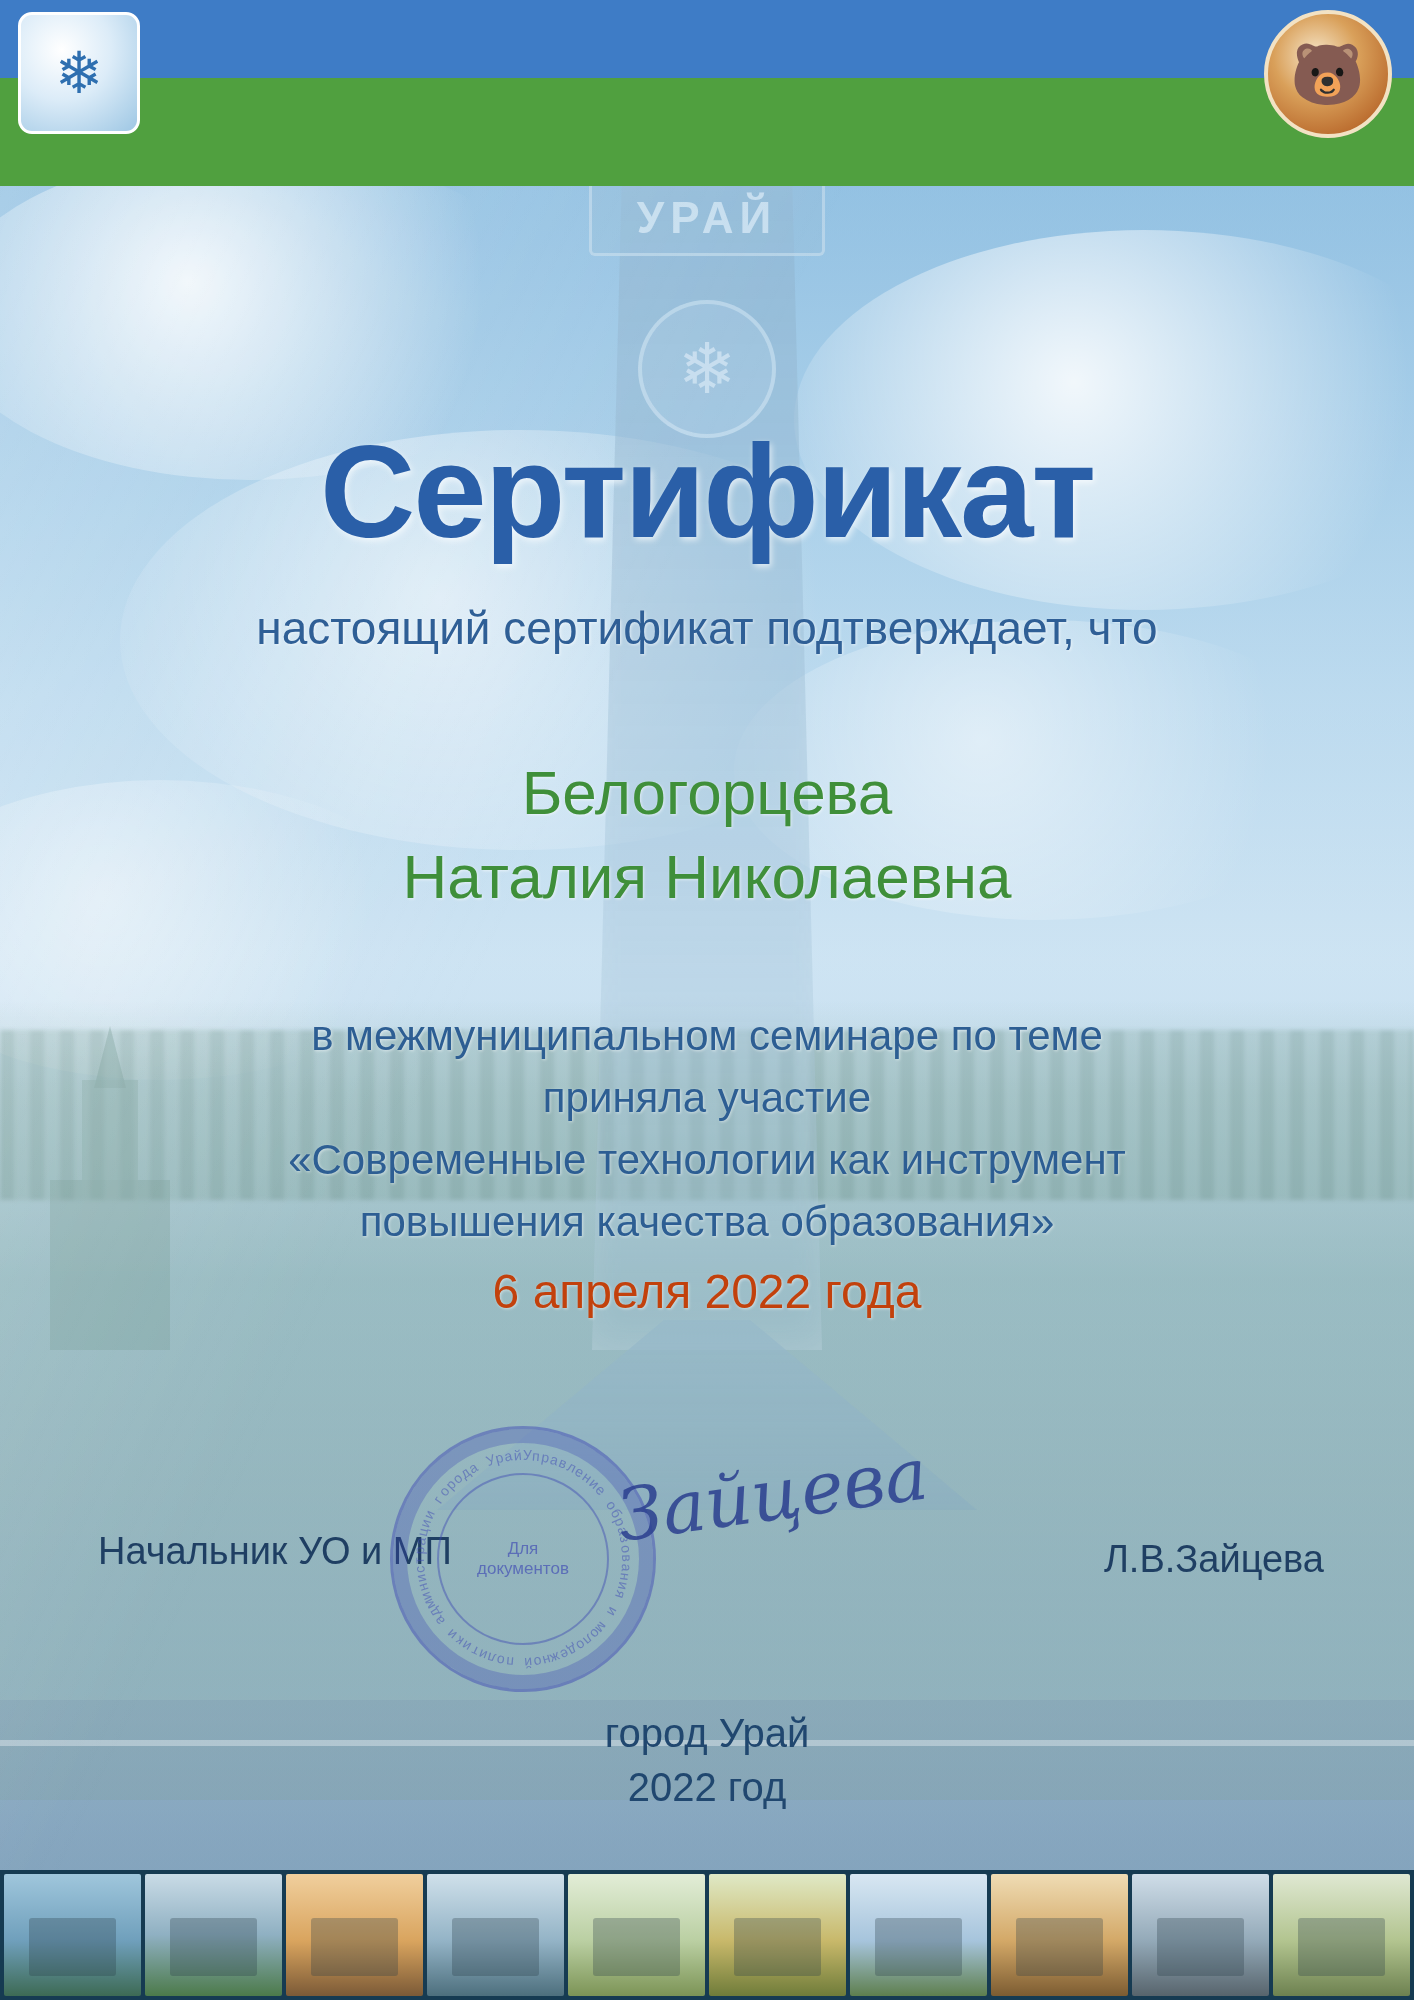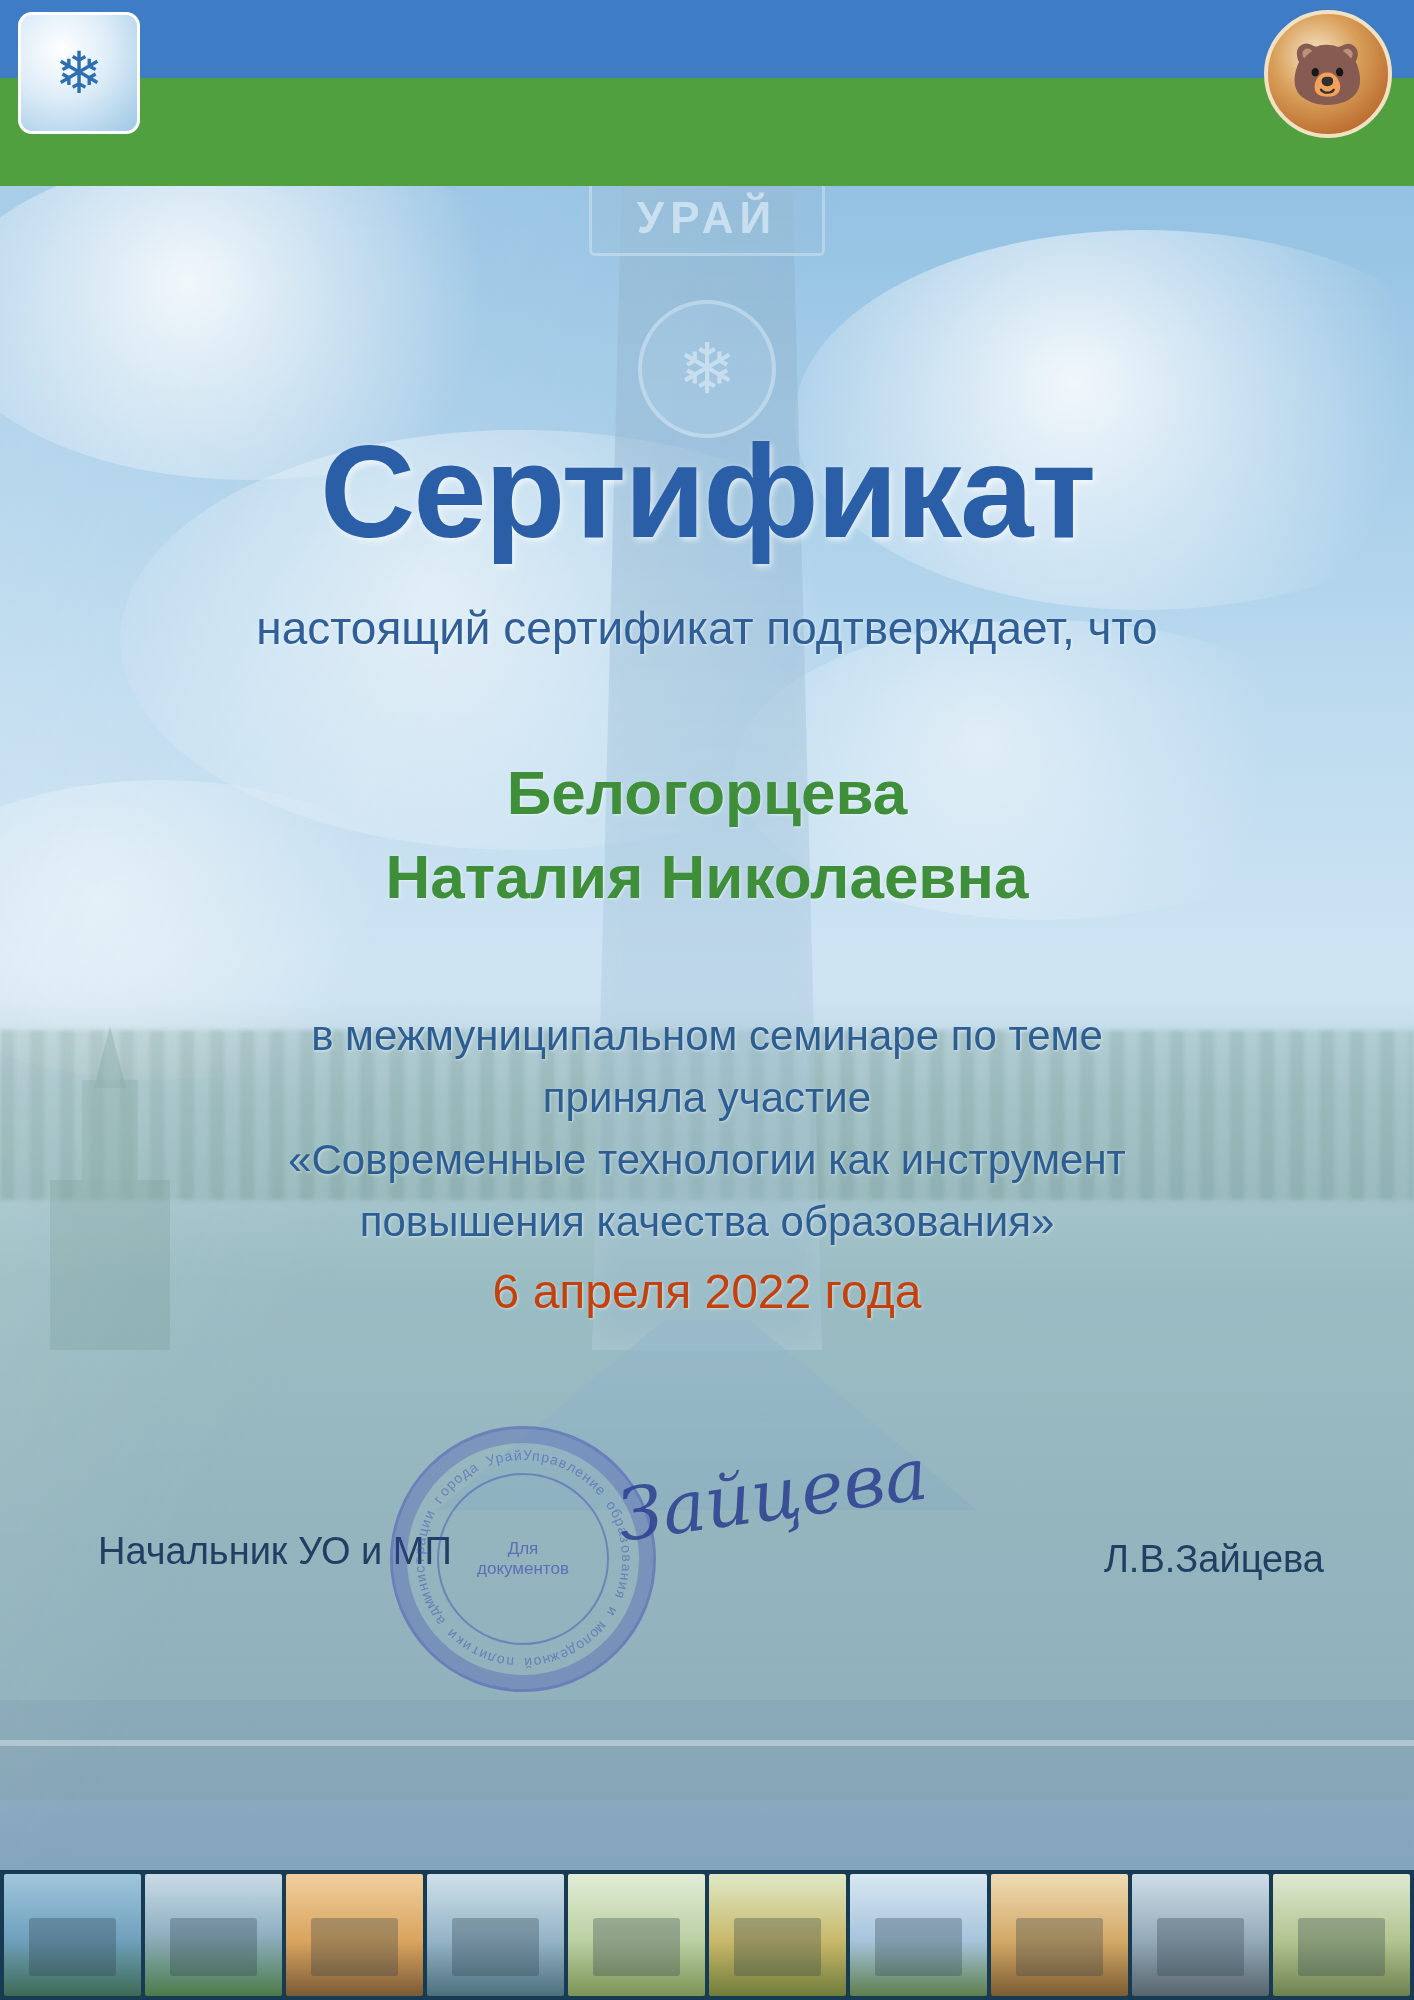--- a/index.html
+++ b/index.html
@@ -247,21 +247,21 @@
   .subtitle {
     margin-top: 34px;
     font-size: 46px;
     color: #2f5f96;
     text-shadow: 1px 1px 3px rgba(255,255,255,0.6);
   }
 
   .recipient {
     margin-top: 96px;
     font-size: 62px;
-    font-weight: bold;
+    font-weight: normal;
     color: #3f8f3a;
     line-height: 84px;
     text-shadow: 1px 1px 3px rgba(255,255,255,0.55);
   }
 
   .body-text {
     margin-top: 86px;
     font-size: 42px;
     line-height: 62px;
     color: #2d5e93;
@@ -539,20 +539,24 @@
           <div>Для</div>
           <div>документов</div>
         </div>
       </div>
 
       <div class="signature-mark">Зайцева</div>
 
       <div class="sign-right">Л.В.Зайцева</div>
     </div>
 
+    <div class="city-block">
+      <div>город Урай</div>
+      <div>2022 год</div>
+    </div>
   </div>
 
   <div class="bottom-strip">
     <div class="strip-cell s1"></div>
     <div class="strip-cell s2"></div>
     <div class="strip-cell s3"></div>
     <div class="strip-cell s4"></div>
     <div class="strip-cell s5"></div>
     <div class="strip-cell s6"></div>
     <div class="strip-cell s7"></div>

